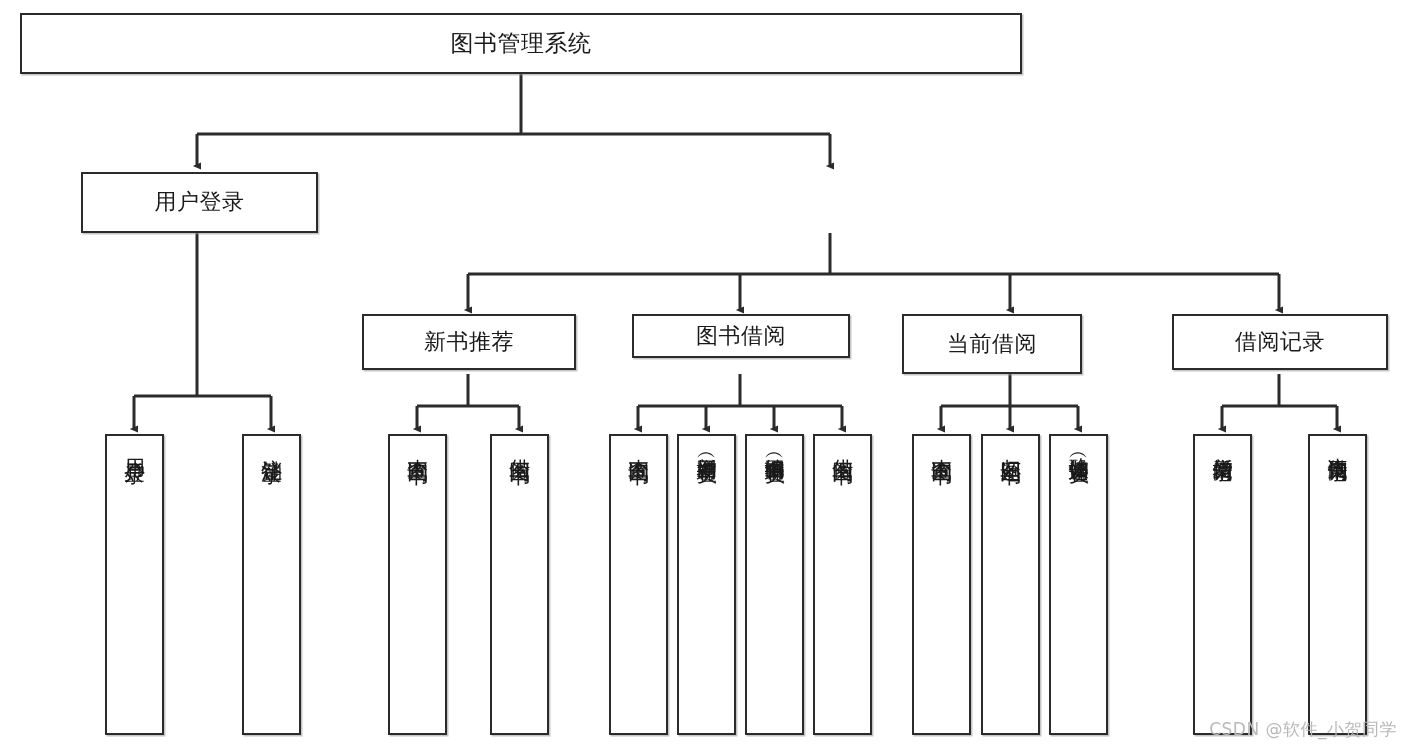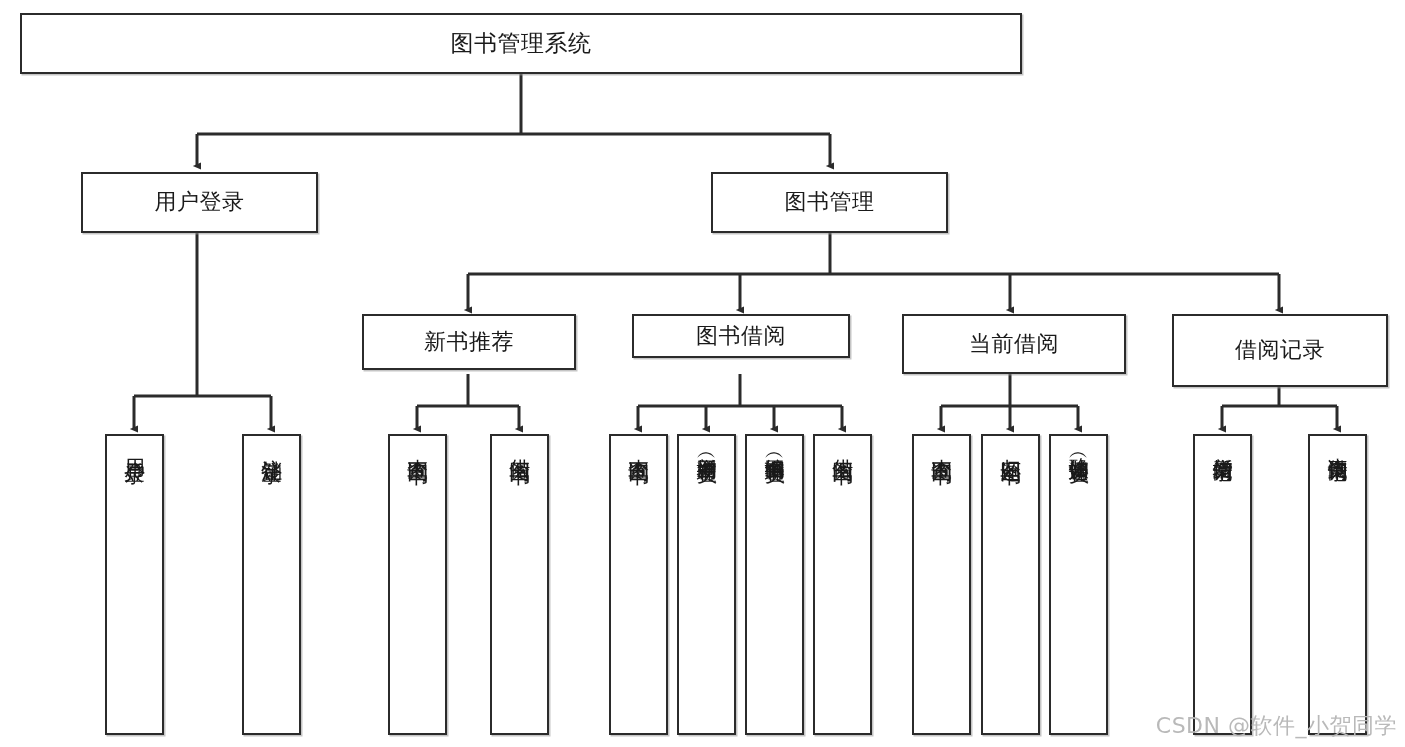--- a/index.html
+++ b/index.html
@@ -66,21 +66,21 @@
     max-height: 100%;
   }
   .node.vert.tall-text .node-label {
     font-size: 20px;
     letter-spacing: 1px;
   }
   #watermark {
     position: absolute;
     right: 8px;
     bottom: 6px;
-    font-size: 22px;
+    font-size: 17px;
     color: #b9b9b9;
     letter-spacing: 0.5px;
     white-space: nowrap;
     user-select: none;
   }
 </style>
 </head>
 <body>
 
 <div id="diagram-canvas">
@@ -135,34 +135,31 @@
     </g>
   </svg>
 
   <div class="node horiz root" style="left:20px; top:13px; width:1002px; height:61px;">
     <span class="node-label">图书管理系统</span>
   </div>
 
   <div class="node horiz" style="left:81px; top:172px; width:237px; height:61px;">
     <span class="node-label">用户登录</span>
   </div>
-  <div class="node horiz" style="left:711px; top:172px; width:237px; height:61px;">
-    <span class="node-label">图书管理</span>
-  </div>
 
   <div class="node horiz" style="left:362px; top:314px; width:214px; height:56px;">
     <span class="node-label">新书推荐</span>
   </div>
   <div class="node horiz" style="left:632px; top:314px; width:218px; height:44px;">
     <span class="node-label">图书借阅</span>
   </div>
-  <div class="node horiz" style="left:902px; top:314px; width:224px; height:60px;">
+  <div class="node horiz" style="left:902px; top:314px; width:180px; height:60px;">
     <span class="node-label">当前借阅</span>
   </div>
-  <div class="node horiz" style="left:1172px; top:314px; width:216px; height:73px;">
+  <div class="node horiz" style="left:1172px; top:314px; width:216px; height:56px;">
     <span class="node-label">借阅记录</span>
   </div>
 
   <div class="node vert" style="left:105px; top:434px; width:59px; height:301px;">
     <span class="node-label">用户登录</span>
   </div>
   <div class="node vert" style="left:242px; top:434px; width:59px; height:301px;">
     <span class="node-label">注销登录</span>
   </div>
 

